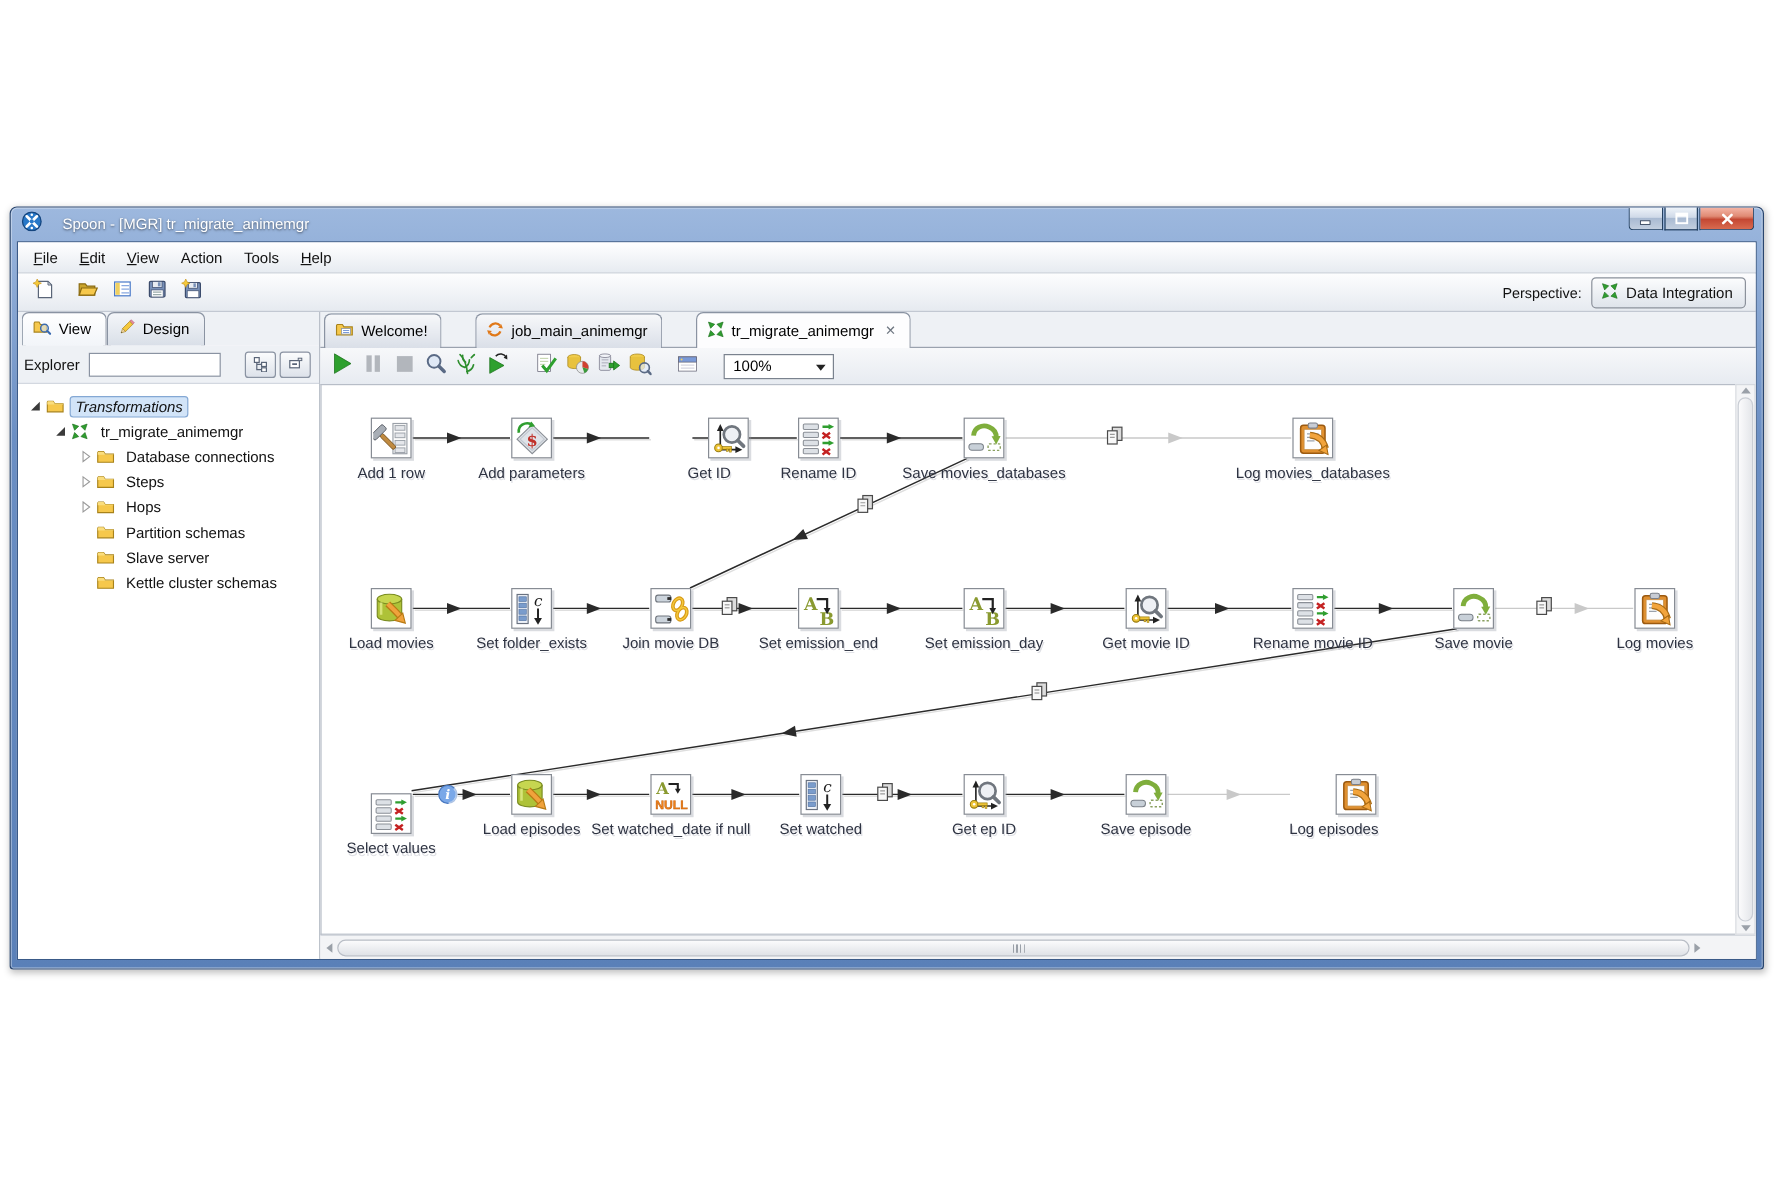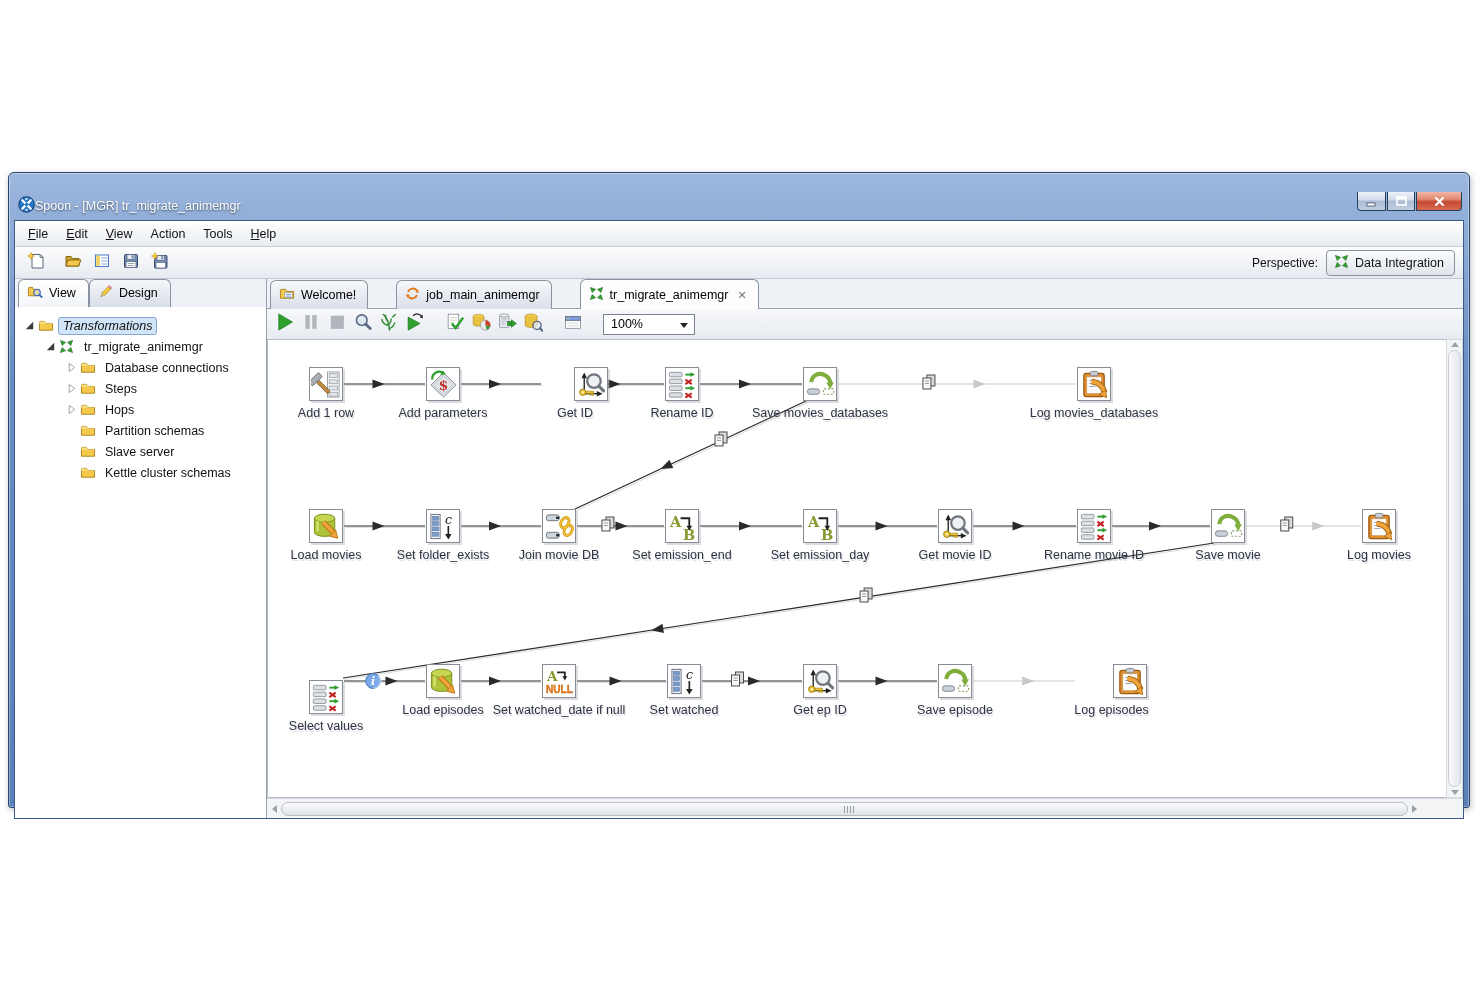--- a/index.html
+++ b/index.html
@@ -5,21 +5,21 @@
   html,body{margin:0;padding:0;}
   body{width:1480px;height:987px;background:#ffffff;font-family:"Liberation Sans",sans-serif;position:relative;overflow:hidden;-webkit-font-smoothing:antialiased;}
   *{box-sizing:border-box;}
 
   
   .window{position:absolute;left:8px;top:172px;width:1462px;height:636px;
     background:linear-gradient(#9db8de,#6b8fc4 30%,#5a80b8);
     border:1px solid #29456e;border-radius:6px 6px 3px 3px;
     box-shadow:inset 0 0 0 1px rgba(255,255,255,.35), 1px 2px 6px rgba(0,0,0,.25);
     padding:0 5px 5px 5px;}
-  .titlebar{height:28px;display:flex;align-items:center;gap:0;padding:0 4px;position:relative;margin-top:19px;}
+  .titlebar{height:28px;display:flex;align-items:center;gap:17px;padding:0 4px;position:relative;}
   .title-text{color:#fff;font-size:12.5px;text-shadow:0 1px 2px rgba(0,0,0,.6);}
   .win-controls{position:absolute;right:2px;top:0;display:flex;}
   .win-btn{height:19px;border:1px solid #24405f;border-top:none;
     background:linear-gradient(#eef3f9 0%,#cfd9e8 45%,#a9bad2 50%,#c3cfdf 100%);
     display:flex;align-items:center;justify-content:center;margin-left:1px;}
   .win-btn.min{width:29px;border-radius:0 0 0 4px;}
   .win-btn.max{width:28px;}
   .win-btn.close{width:46px;border-radius:0 0 4px 0;
     background:linear-gradient(#f4b5a6 0%,#e08a74 40%,#c44833 55%,#d96b50 100%);}
   .win-content{background:#eef1f5;height:599px;border:1px solid #3a5a88;display:flex;flex-direction:column;}
@@ -225,20 +225,41 @@
                   <g transform="rotate(45 8 8)">
                     <rect x="6.4" y="0.5" width="3.8" height="2" fill="#e88aa0" stroke="#b06078" stroke-width="0.5"></rect>
                     <rect x="6.4" y="2.5" width="3.8" height="9" fill="#f5c93c" stroke="#a8831a" stroke-width="0.6"></rect>
                     <path d="M6.4 11.5 L8.3 15.2 L10.2 11.5 Z" fill="#ecd0a4" stroke="#a8831a" stroke-width="0.5"></path>
                     <path d="M7.8 14.2 L8.3 15.2 L8.8 14.2 Z" fill="#333"></path>
                   </g>
                 </svg></span>
               <span>Design</span>
             </span>
           </div>
+        <div class="explorer-row">
+          <span class="explorer-label">Explorer</span>
+          <input class="explorer-input" value="" style="">
+          <span class="explorer-btns">
+            <span class="mini-btn">
+                <svg width="13" height="13" viewBox="0 0 13 13">
+                  <rect x="1" y="1" width="4" height="4" fill="#fff" stroke="#5a6578"></rect>
+                  <rect x="7" y="5" width="4" height="3.4" fill="#fff" stroke="#5a6578"></rect>
+                  <rect x="7" y="9.5" width="4" height="3.4" fill="#fff" stroke="#5a6578"></rect>
+                  <path d="M3 5 L3 11 L7 11 M3 6.7 L7 6.7" fill="none" stroke="#5a6578"></path>
+                </svg>
+              </span>
+            <span class="mini-btn">
+                <svg width="13" height="13" viewBox="0 0 13 13">
+                  <rect x="1.5" y="3.5" width="8" height="6" fill="#fff" stroke="#5a6578"></rect>
+                  <line x1="3.5" y1="6.5" x2="7.5" y2="6.5" stroke="#5a6578" stroke-width="1.4"></line>
+                  <rect x="8.5" y="1.5" width="3" height="2" fill="#e8e8e8" stroke="#5a6578" stroke-width="0.8"></rect>
+                </svg>
+              </span>
+          </span>
+        </div>
         <div class="tree">
             <div class="tree-row" style="padding-left: 6px; font-style: italic;">
               <span class="tree-exp">
                 <svg width="11" height="11" viewBox="0 0 12 12">
                   <polygon points="10,2 10,10 2,10" fill="#3a3a3a"></polygon>
                 </svg>
               </span>
               <span class="tree-ico">
                 <svg width="16" height="15" viewBox="0 0 16 16">
                   <path d="M1 4.5 L1 13 L15 13 L15 5.8 L7.6 5.8 L6.2 3.6 L1.6 3.6 Z" fill="#f6c84c" stroke="#a8821a"></path>
@@ -602,21 +623,21 @@
                     <svg width="31" height="31" viewBox="0 0 32 32">
                       <polygon points="16,4 29,16.5 16,29 3,16.5" fill="#dfe3e8" stroke="#8a8f96"></polygon>
                       <polygon points="16,6.8 26.4,16.5 16,26.2 5.6,16.5" fill="none" stroke="#c2c8d0" stroke-width="1"></polygon>
                       <text x="16" y="22" text-anchor="middle" font-family="DejaVu Serif,serif" font-size="14" font-weight="bold" fill="#c03028">$</text>
                       <path d="M4.5 11 C3.5 4.5 10 1.5 15 3.5" fill="none" stroke="#2f9e2f" stroke-width="2.3"></path>
                       <polygon points="18.5,5.3 12.8,6.5 15.2,1.2" fill="#2f9e2f"></polygon>
                     </svg>
                   </div>
                   <div class="step-label">Add parameters</div>
                 </div>
-                <div class="step" style="left: 274px; top: 27px; padding-left: 32px;">
+                <div class="step" style="left: 290px; top: 27px; padding-left: 32px;">
                   <div class="step-icon">
                     <svg width="31" height="31" viewBox="0 0 32 32">
                       <line x1="8.5" y1="23" x2="8.5" y2="8" stroke="#222" stroke-width="1.4"></line>
                       <polygon points="8.5,3.5 5.6,9.5 11.4,9.5" fill="#222"></polygon>
                       <line x1="9" y1="25.5" x2="23" y2="25.5" stroke="#222" stroke-width="1.4"></line>
                       <polygon points="27.5,25.5 21.5,22.6 21.5,28.4" fill="#222"></polygon>
                       <circle cx="18.5" cy="12.5" r="7" fill="rgba(236,238,242,0.88)" stroke="#70767e" stroke-width="2.3"></circle>
                       <line x1="23.6" y1="17.6" x2="28.5" y2="22.5" stroke="#70767e" stroke-width="3.2" stroke-linecap="round"></line>
                       <circle cx="7" cy="24" r="3.3" fill="#eec437" stroke="#9a7d10" stroke-width="0.9"></circle>
                       <circle cx="7" cy="24" r="1.1" fill="#fff"></circle>

